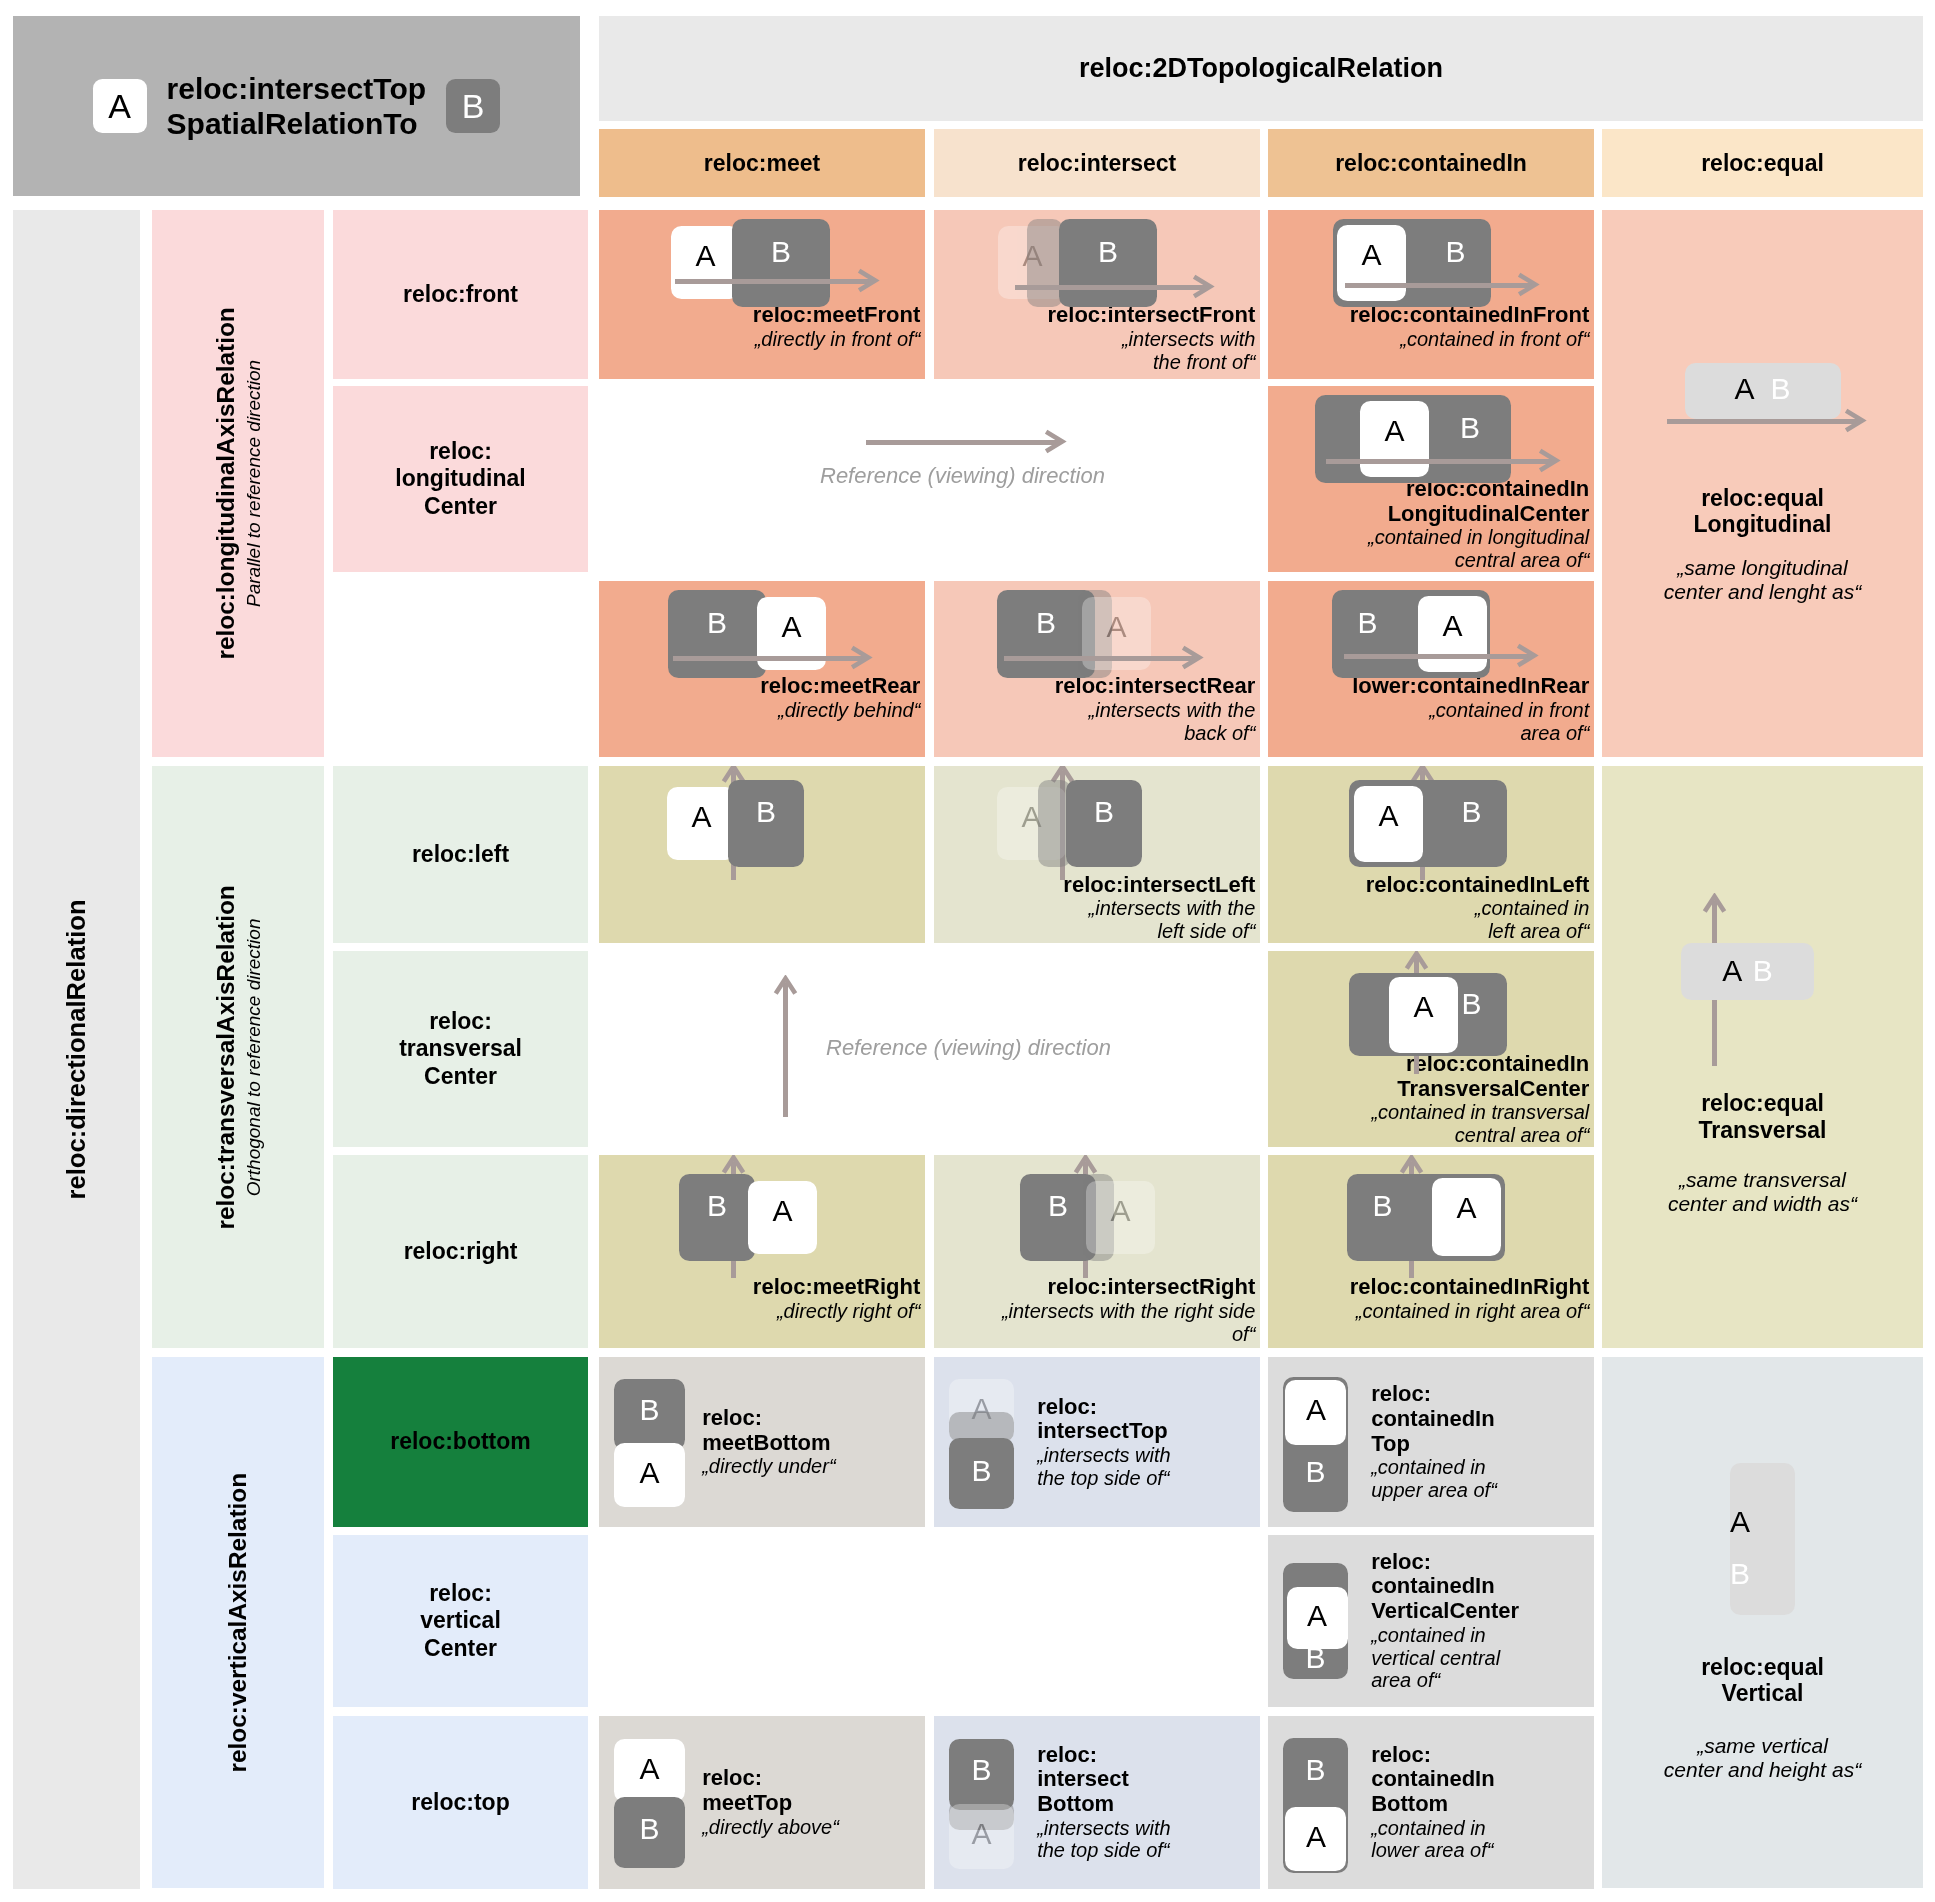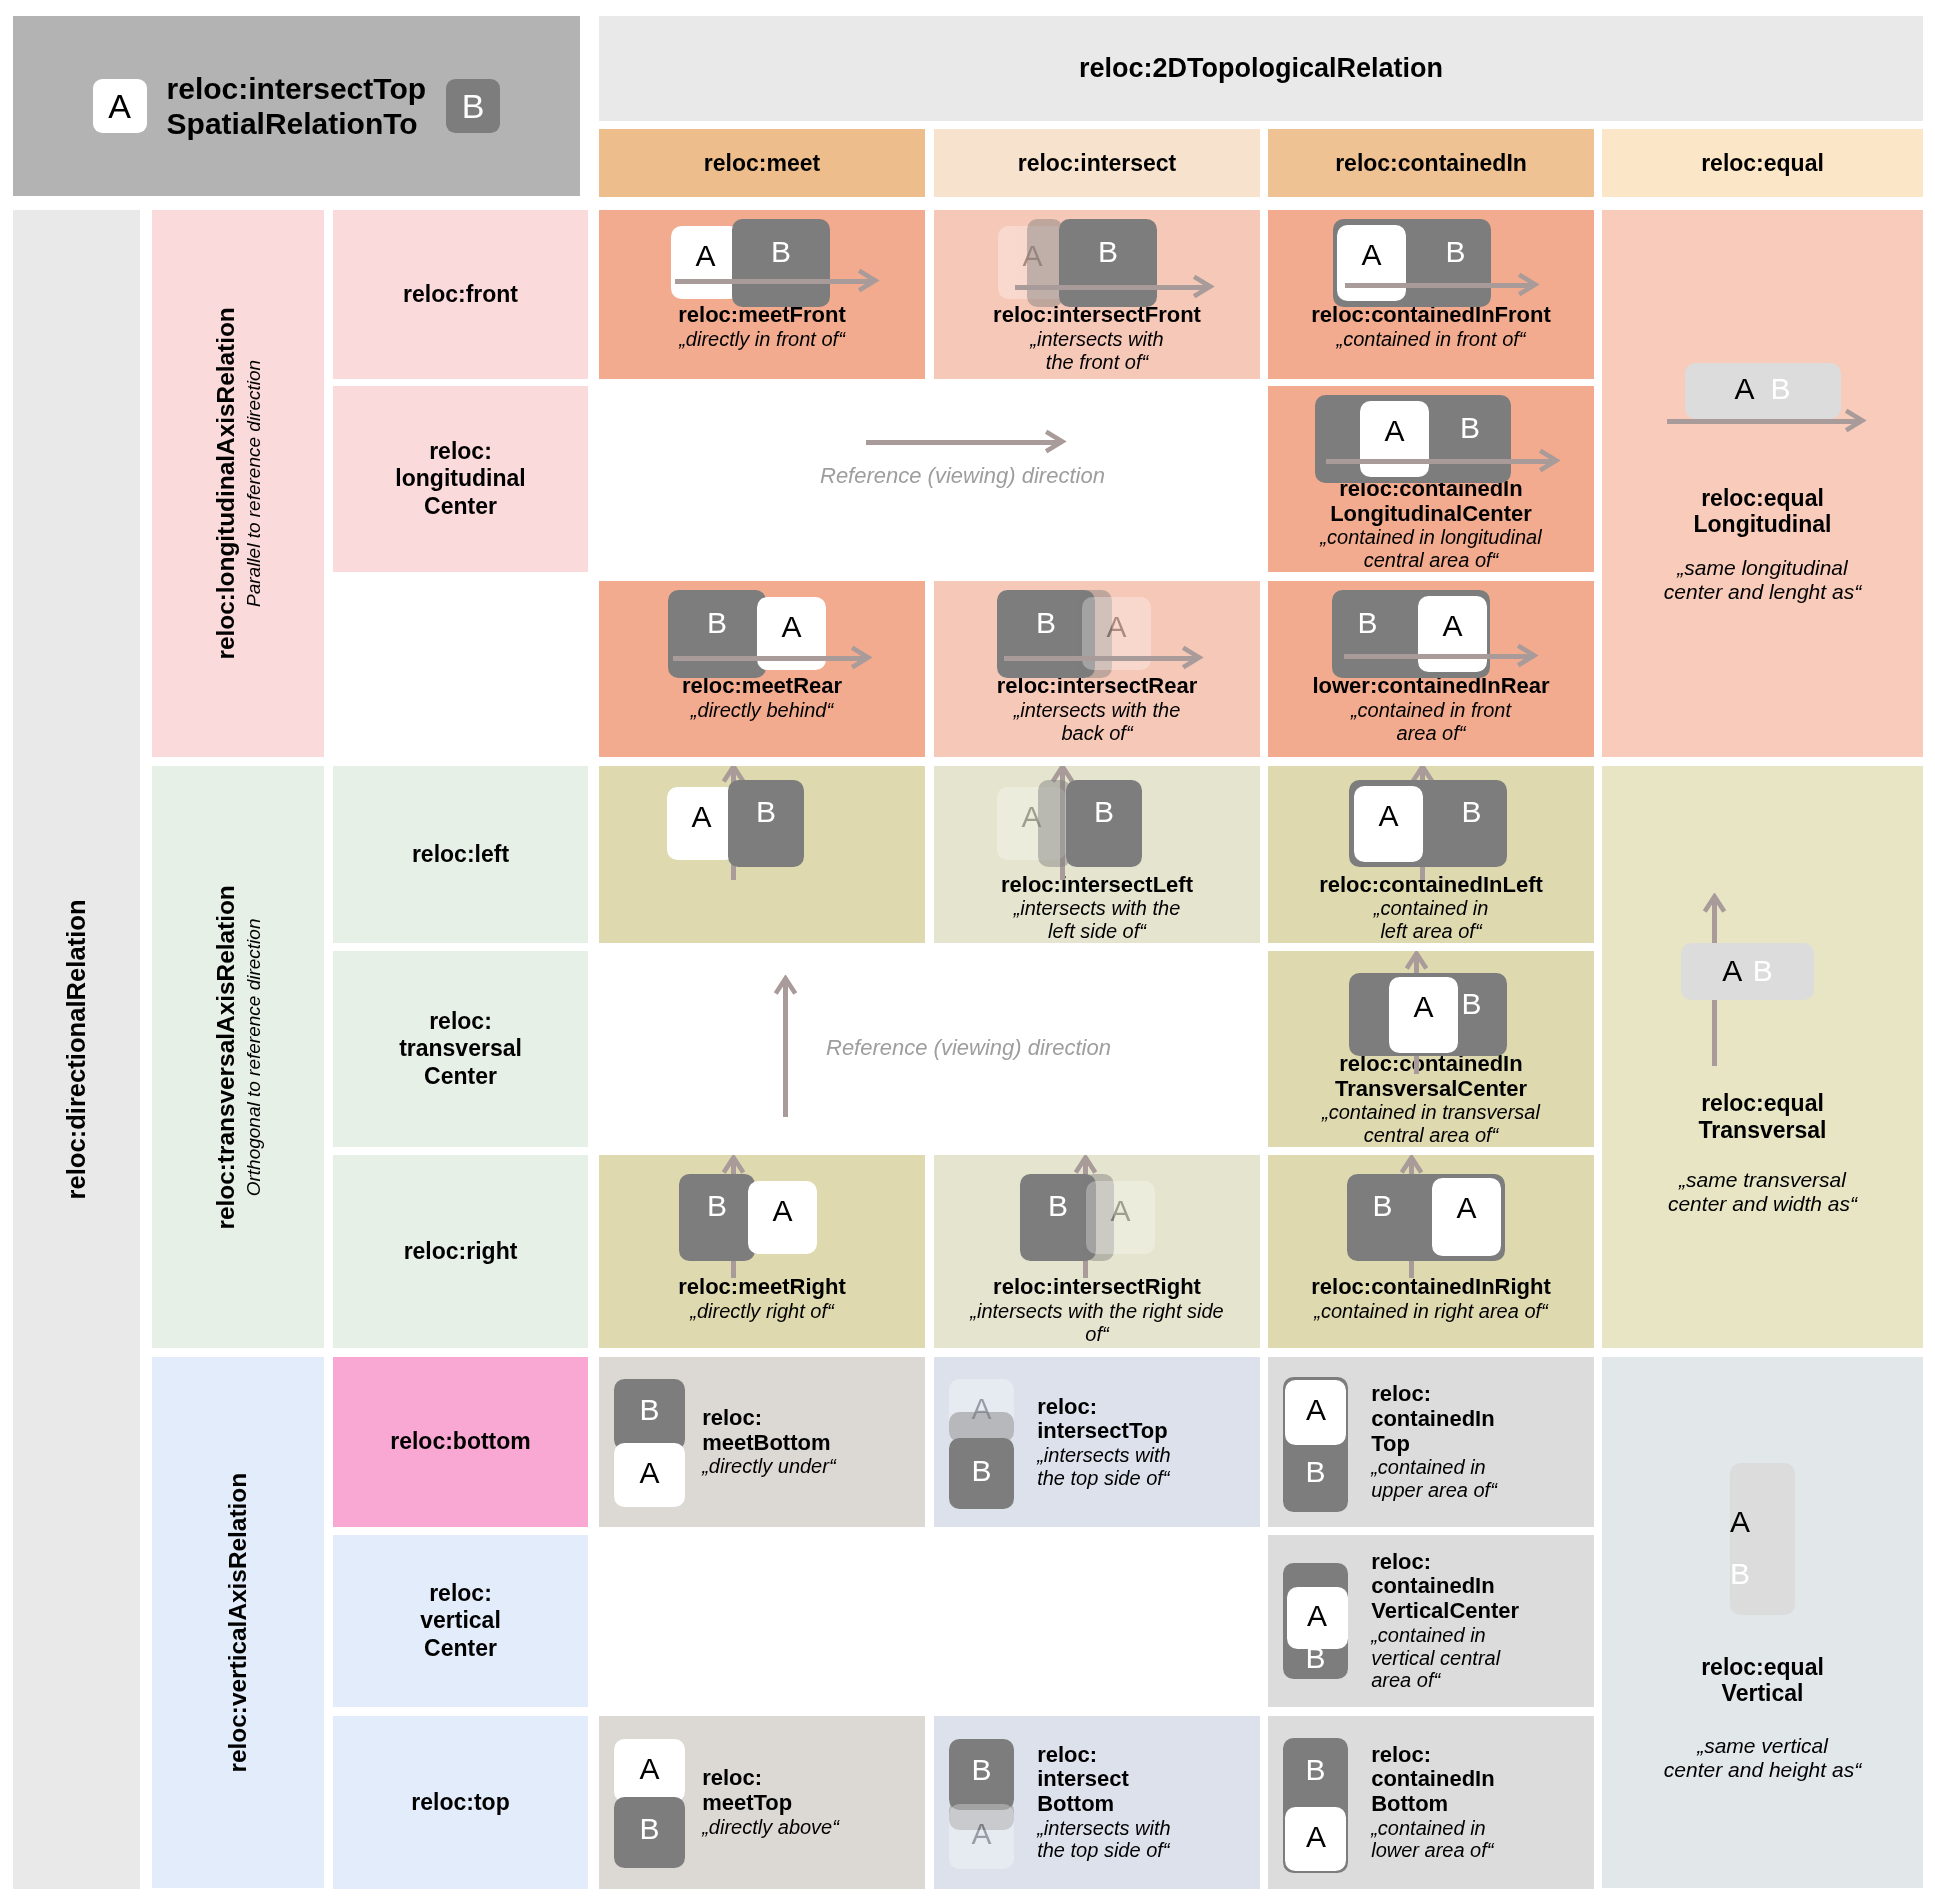--- a/index.html
+++ b/index.html
@@ -76,21 +76,21 @@
 
   
   .cell { overflow: hidden; }
 
   
   .cellH {
     display: flex; flex-direction: column; align-items: center;
     padding-top: 12.8px;
   }
   .cellH .art { position: relative; height: 77px; width: 100%; }
-  .cellH .cap { margin-top: 3.5px; text-align: center; width: 100%; padding: 0 4.7px; }
+  .cellH .cap { margin-top: 3.5px; text-align: right; width: 100%; padding: 0 4.7px; }
 
   
   .cellV { display: flex; align-items: center; padding: 9.3px 8.1px; gap: 8.1px; }
   .cellV .artv { position: relative; width: 87px; height: 134px; flex: 0 0 87px; }
   .cellV .cap { text-align: left; flex: 1; }
 
   .nm   { font-size: 22px; font-weight: bold; color: #000; line-height: 1.12; }
   .gloss{ font-size: 20px; font-style: italic; color: #000; line-height: 1.14; }
 
   
@@ -167,21 +167,21 @@
     </div>
   </div>
 
   <div class="blk rowlbl" style="top:210px;height:169px;background:#fbdadb;">reloc:front</div>
   <div class="blk rowlbl" style="top:386px;height:186px;background:#fbdadb;">reloc:<br>longitudinal<br>Center</div>
 
   <div class="blk rowlbl" style="top:766px;height:177px;background:#e7f0e7;">reloc:left</div>
   <div class="blk rowlbl" style="top:951px;height:196px;background:#e7f0e7;">reloc:<br>transversal<br>Center</div>
   <div class="blk rowlbl" style="top:1155px;height:193px;background:#e7f0e7;">reloc:right</div>
 
-  <div class="blk rowlbl" style="top:1357px;height:170px;background:#f9a8d4;">reloc:bottom</div>
+  <div class="blk rowlbl" style="top:1357px;height:170px;background:#15803d;">reloc:bottom</div>
   <div class="blk rowlbl" style="top:1535px;height:172px;background:#e3ecfa;">reloc:<br>vertical<br>Center</div>
   <div class="blk rowlbl" style="top:1716px;height:173px;background:#e3ecfa;">reloc:top</div>
 
   <div class="blk cell cellH" style="left:599px;top:210px;width:326px;height:169px;background:#f2ab8e;">
     <div class="art">
       <div class="bx light" style="left:72px;top:3.5px;width:69px;height:73px;padding-top:15px;">A</div>
       <div class="bx dark" style="left:133px;top:-3.5px;width:98px;height:88px;padding-top:17.5px;">B</div>
       <div class="arrowH" style="left:76px;top:58px;width:197px;">
         <div class="shaft"></div>
         <svg width="23" height="27" style="position:absolute;right:-9.3px;top:-13.4px;" viewBox="0 0 40 46">

